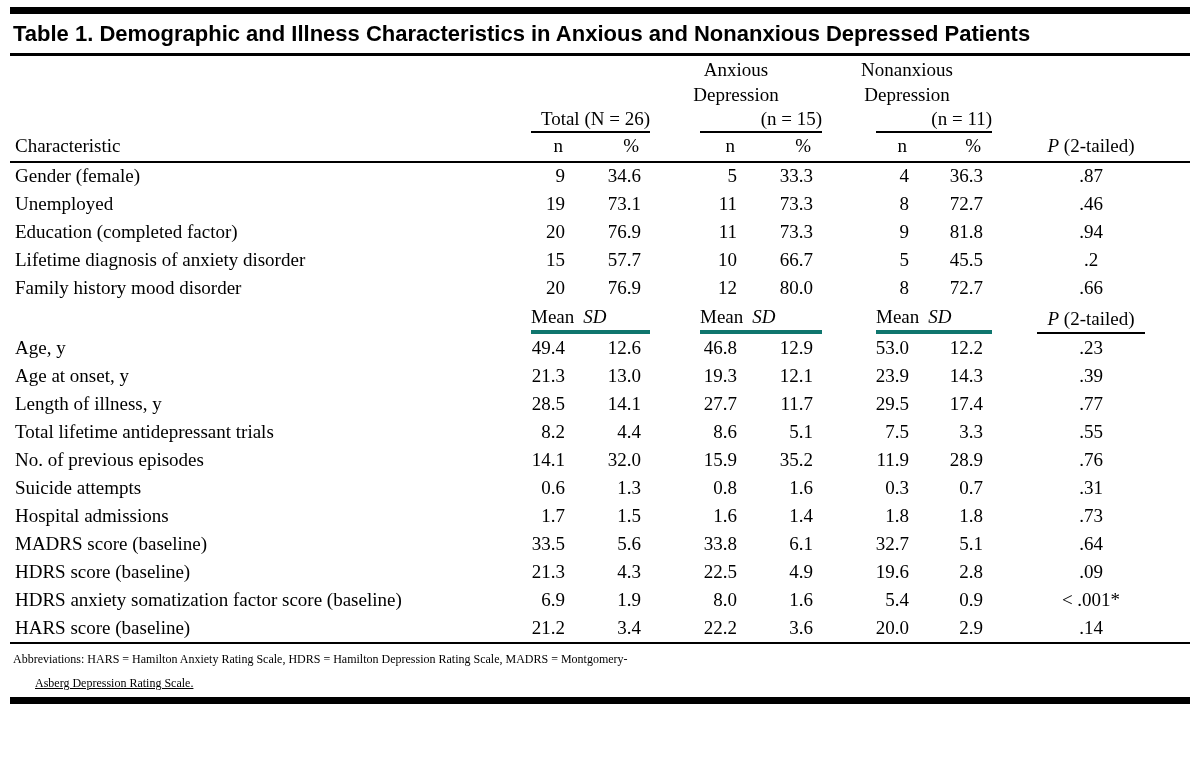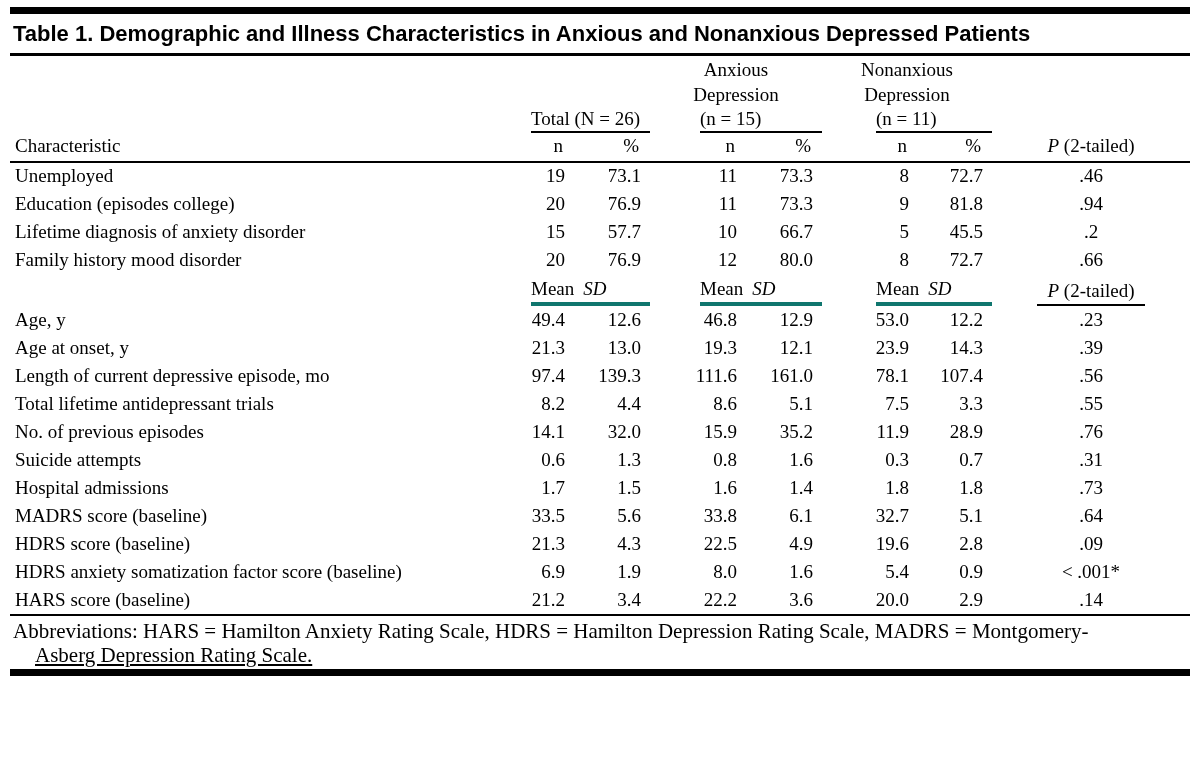--- a/index.html
+++ b/index.html
@@ -18,21 +18,21 @@
     padding: 7px 3px 6px;
   }
   .rule3 { height: 3px; background: #000; }
   .rule2 { height: 2px; background: #000; }
 
   table.t { border-collapse: collapse; table-layout: fixed; width: 1180px; font-size: 19px; }
   .t td { padding: 0; vertical-align: bottom; font-weight: normal; }
 
   .g1 td, .g2 td { height: 25px; line-height: 23px; text-align: center; }
   .g3 td { height: 27px; }
-  .gline { border-bottom: 2px solid #000; padding-bottom: 1px; text-align: left; }
+  .gline { border-bottom: 2px solid #000; padding-bottom: 1px; text-align: right; }
   .inset-t { margin-left: 24px; }
   .inset-a { margin-left: 50px; }  .pad-a { padding-left: 50px; }
   .inset-n { margin-left: 54px; }  .pad-n { padding-left: 54px; }
 
   .hdr td { height: 29px; border-bottom: 2.5px solid #000; padding-bottom: 4px; }
 
   .c  { text-align: left;  padding-left: 5px !important; }
   .v  { text-align: right; padding-right: 9px !important; }
   .hv { text-align: right; padding-right: 11px !important; }
   .p  { text-align: center; }
@@ -40,21 +40,21 @@
   .dr td { height: 28px; padding-bottom: 3px; }
 
   .stat td { height: 32px; }
   .pair { display: flex; border-bottom: 4px solid #0f766e; padding-bottom: 2px; }
   .pair .m { flex: 1; text-align: right; padding-right: 9px; }
   .pair .s { width: 76px; text-align: left; padding-right: 9px; font-style: italic; }
   .pu { display: inline-block; border-bottom: 2px solid #000; padding: 0 10px 2px; }
 
   .it { font-style: italic; }
 
-  .foot { font-size: 21px; line-height: 24px; padding: 3px 3px 0; }
+  .foot { font-size: 12px; line-height: 24px; padding: 3px 3px 0; }
   .foot .hang { padding-left: 22px; text-decoration: underline; }
   .botwrap { padding-top: 2px; }
 </style>
 </head>
 <body>
 
 <div class="page">
 
   <div class="bar"></div>
 
@@ -110,31 +110,41 @@
       <td class="hv">n</td>
       <td class="hv">%</td>
       <td class="hv">n</td>
       <td class="hv">%</td>
       <td class="hv">n</td>
       <td class="hv">%</td>
       <td class="p"><span class="it">P</span><span> (2-tailed)</span></td>
     </tr>
 
     <tr class="dr">
+      <td class="c">Gender (female)</td>
+      <td class="v">9</td>
+      <td class="v">34.6</td>
+      <td class="v">5</td>
+      <td class="v">33.3</td>
+      <td class="v">4</td>
+      <td class="v">36.3</td>
+      <td class="p">.87</td>
+    </tr>
+    <tr class="dr">
       <td class="c">Unemployed</td>
       <td class="v">19</td>
       <td class="v">73.1</td>
       <td class="v">11</td>
       <td class="v">73.3</td>
       <td class="v">8</td>
       <td class="v">72.7</td>
       <td class="p">.46</td>
     </tr>
     <tr class="dr">
-      <td class="c">Education (episodes college)</td>
+      <td class="c">Education (completed factor)</td>
       <td class="v">20</td>
       <td class="v">76.9</td>
       <td class="v">11</td>
       <td class="v">73.3</td>
       <td class="v">9</td>
       <td class="v">81.8</td>
       <td class="p">.94</td>
     </tr>
     <tr class="dr">
       <td class="c">Lifetime diagnosis of anxiety disorder</td>
@@ -196,28 +206,28 @@
       <td class="c">Age at onset, y</td>
       <td class="v">21.3</td>
       <td class="v">13.0</td>
       <td class="v">19.3</td>
       <td class="v">12.1</td>
       <td class="v">23.9</td>
       <td class="v">14.3</td>
       <td class="p">.39</td>
     </tr>
     <tr class="dr">
-      <td class="c">Length of current depressive episode, mo</td>
-      <td class="v">97.4</td>
-      <td class="v">139.3</td>
-      <td class="v">111.6</td>
-      <td class="v">161.0</td>
-      <td class="v">78.1</td>
-      <td class="v">107.4</td>
-      <td class="p">.56</td>
+      <td class="c">Length of illness, y</td>
+      <td class="v">28.5</td>
+      <td class="v">14.1</td>
+      <td class="v">27.7</td>
+      <td class="v">11.7</td>
+      <td class="v">29.5</td>
+      <td class="v">17.4</td>
+      <td class="p">.77</td>
     </tr>
     <tr class="dr">
       <td class="c">Total lifetime antidepressant trials</td>
       <td class="v">8.2</td>
       <td class="v">4.4</td>
       <td class="v">8.6</td>
       <td class="v">5.1</td>
       <td class="v">7.5</td>
       <td class="v">3.3</td>
       <td class="p">.55</td>

